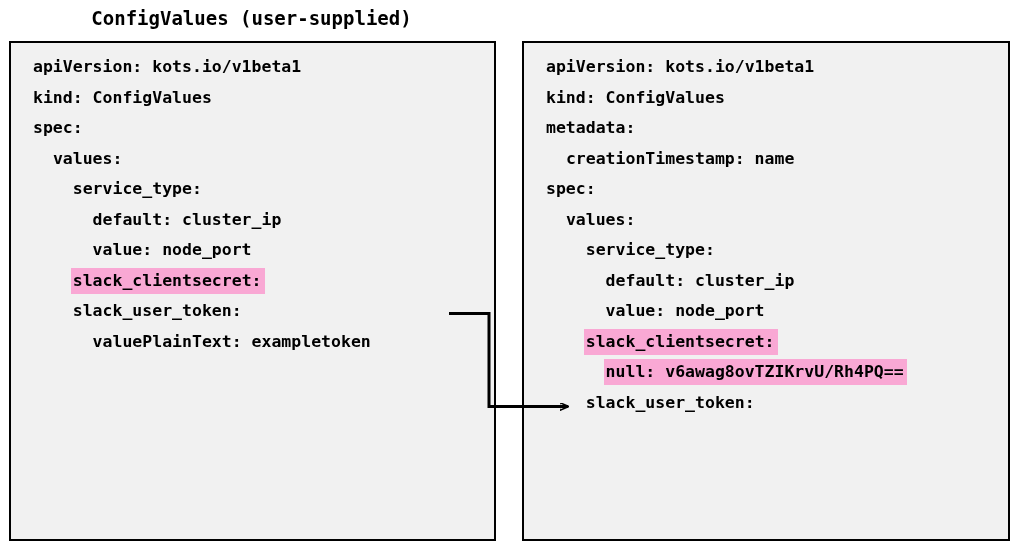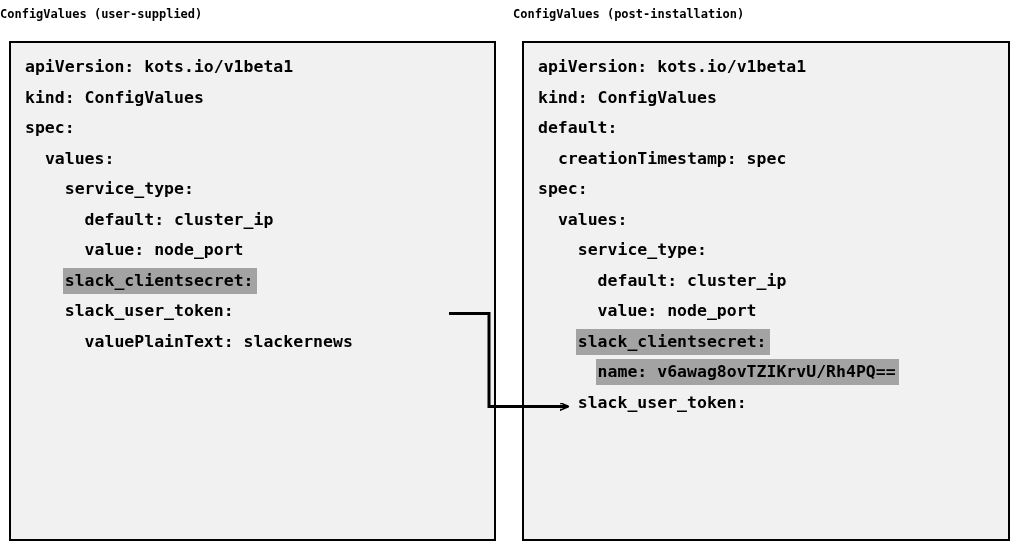--- a/index.html
+++ b/index.html
@@ -22,22 +22,23 @@
     height: 559px;
   }
   .panel-left  { left: 0; }
   .panel-right { left: 513px; }
 
   .panel-title {
     position: absolute;
     top: 7px;
     left: 0;
     width: 503px;
+    text-align: center;
     font-family: "DejaVu Sans Mono", "Liberation Mono", monospace;
-    font-size: 12px;
+    font-size: 19px;
     font-weight: bold;
     color: #000000;
     letter-spacing: 0px;
     white-space: pre;
   }
 
   .code-box {
     position: absolute;
     top: 41px;
     left: 9px;
@@ -61,30 +62,30 @@
   }
 
   .line {
     height: 30.5px;
     line-height: 30.5px;
     white-space: pre;
     font-family: "DejaVu Sans Mono", "Liberation Mono", monospace;
     font-size: 16.5px;
     font-weight: bold;
     color: #000000;
-    padding-left: 12px;
+    padding-left: 20px;
   }
 
   .line .txt {
     display: inline-block;
     padding: 2px 3px 2px 2px;
     line-height: 22px;
   }
   .line.hl .txt {
-    background: #a3a3a3;
+    background: #f9a8d4;
   }
 
   
   .connector {
     position: absolute;
     left: 0;
     top: 0;
     width: 1019px;
     height: 559px;
     pointer-events: none;
@@ -99,40 +100,39 @@
     <div class="code-lines" id="lines-0">
         <div class="line"><span class="txt">apiVersion: kots.io/v1beta1</span></div>
         <div class="line"><span class="txt">kind: ConfigValues</span></div>
         <div class="line"><span class="txt">spec:</span></div>
         <div class="line">  <span class="txt">values:</span></div>
         <div class="line">    <span class="txt">service_type:</span></div>
         <div class="line">      <span class="txt">default: cluster_ip</span></div>
         <div class="line">      <span class="txt">value: node_port</span></div>
         <div class="line hl">    <span class="txt">slack_clientsecret:</span></div>
         <div class="line">    <span class="txt">slack_user_token:</span></div>
-        <div class="line">      <span class="txt">valuePlainText: slackernews</span></div>
+        <div class="line">      <span class="txt">valuePlainText: exampletoken</span></div>
       </div>
   </div>
 </div>
 
 <div class="panel panel-right">
-  <div class="panel-title">ConfigValues (post-installation)</div>
   <div class="code-box">
     <div class="code-lines" id="lines-1">
         <div class="line"><span class="txt">apiVersion: kots.io/v1beta1</span></div>
         <div class="line"><span class="txt">kind: ConfigValues</span></div>
-        <div class="line"><span class="txt">default:</span></div>
-        <div class="line">  <span class="txt">creationTimestamp: spec</span></div>
+        <div class="line"><span class="txt">metadata:</span></div>
+        <div class="line">  <span class="txt">creationTimestamp: name</span></div>
         <div class="line"><span class="txt">spec:</span></div>
         <div class="line">  <span class="txt">values:</span></div>
         <div class="line">    <span class="txt">service_type:</span></div>
         <div class="line">      <span class="txt">default: cluster_ip</span></div>
         <div class="line">      <span class="txt">value: node_port</span></div>
         <div class="line hl">    <span class="txt">slack_clientsecret:</span></div>
-        <div class="line hl">      <span class="txt">name: v6awag8ovTZIKrvU/Rh4PQ==</span></div>
+        <div class="line hl">      <span class="txt">null: v6awag8ovTZIKrvU/Rh4PQ==</span></div>
         <div class="line">    <span class="txt">slack_user_token:</span></div>
       </div>
   </div>
 </div>
 
 <svg class="connector" viewBox="0 0 1019 559" width="1019" height="559">
   <defs>
     <marker id="arrowhead" markerWidth="9" markerHeight="8" refX="8.5" refY="4" orient="auto" markerUnits="userSpaceOnUse">
       <path d="M0,0 L9,4 L0,8 Z" fill="none" stroke="#000000" stroke-width="1.6"></path>
     </marker>

